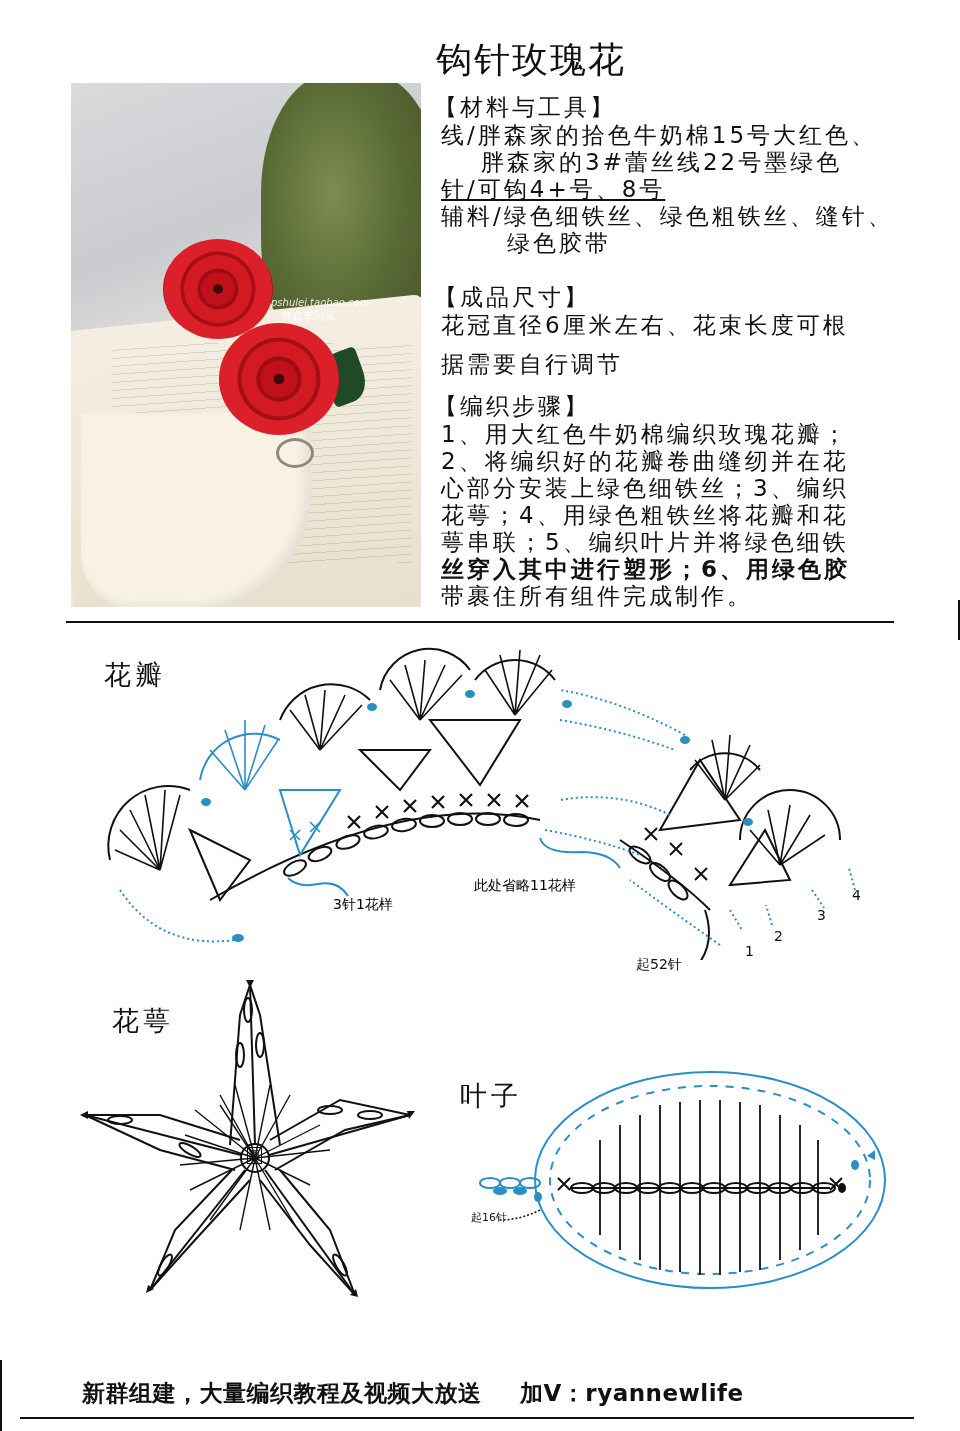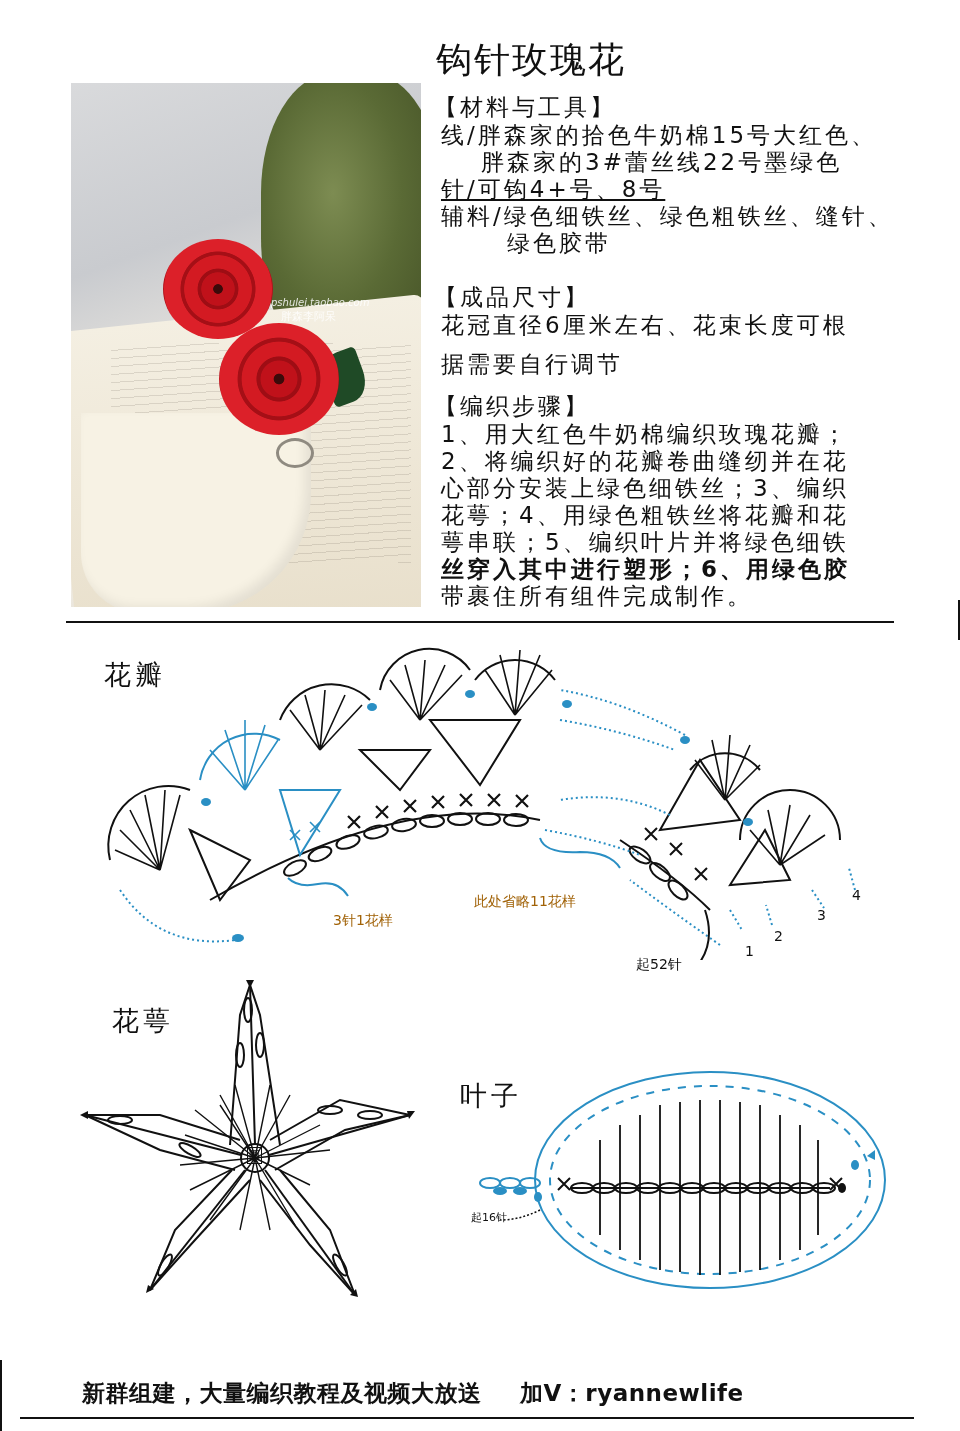--- a/index.html
+++ b/index.html
@@ -20,21 +20,21 @@
   .rose.r1 { left:92px; top:156px; width:110px; height:100px; }
   .rose.r2 { left:148px; top:240px; width:120px; height:112px; }
   .leaf { position:absolute; left:255px; top:268px; width:38px; height:52px; background:#1f4a26; border-radius:50% 10% 50% 10%; transform:rotate(-20deg); }
   .ring { position:absolute; left:205px; top:355px; width:32px; height:24px; border:3px solid #8f8a80; border-radius:50%; }
   .wm { position:absolute; color:rgba(255,255,255,0.85); font-size:13px; }
 
   .title { position:absolute; left:436px; top:36px; font-size:36px; letter-spacing:2px; }
   .txt { position:absolute; font-size:23px; line-height:27px; letter-spacing:3px; white-space:nowrap; }
   .hr { position:absolute; height:2px; background:#111; }
   .lbl { position:absolute; font-size:27px; letter-spacing:4px; }
-  .blue { color:#a16207;margin-top:16px; }
+  .blue { color:#000000; }
   .small { position:absolute; font-size:14px; }
   .footer { position:absolute; left:82px; top:1378px; font-size:23px; font-weight:bold; letter-spacing:0.5px; }
   svg { position:absolute; }
 </style>
 </head>
 <body>
 
 <div class="photo">
   <div class="vase"></div>
   <div class="book"></div>

